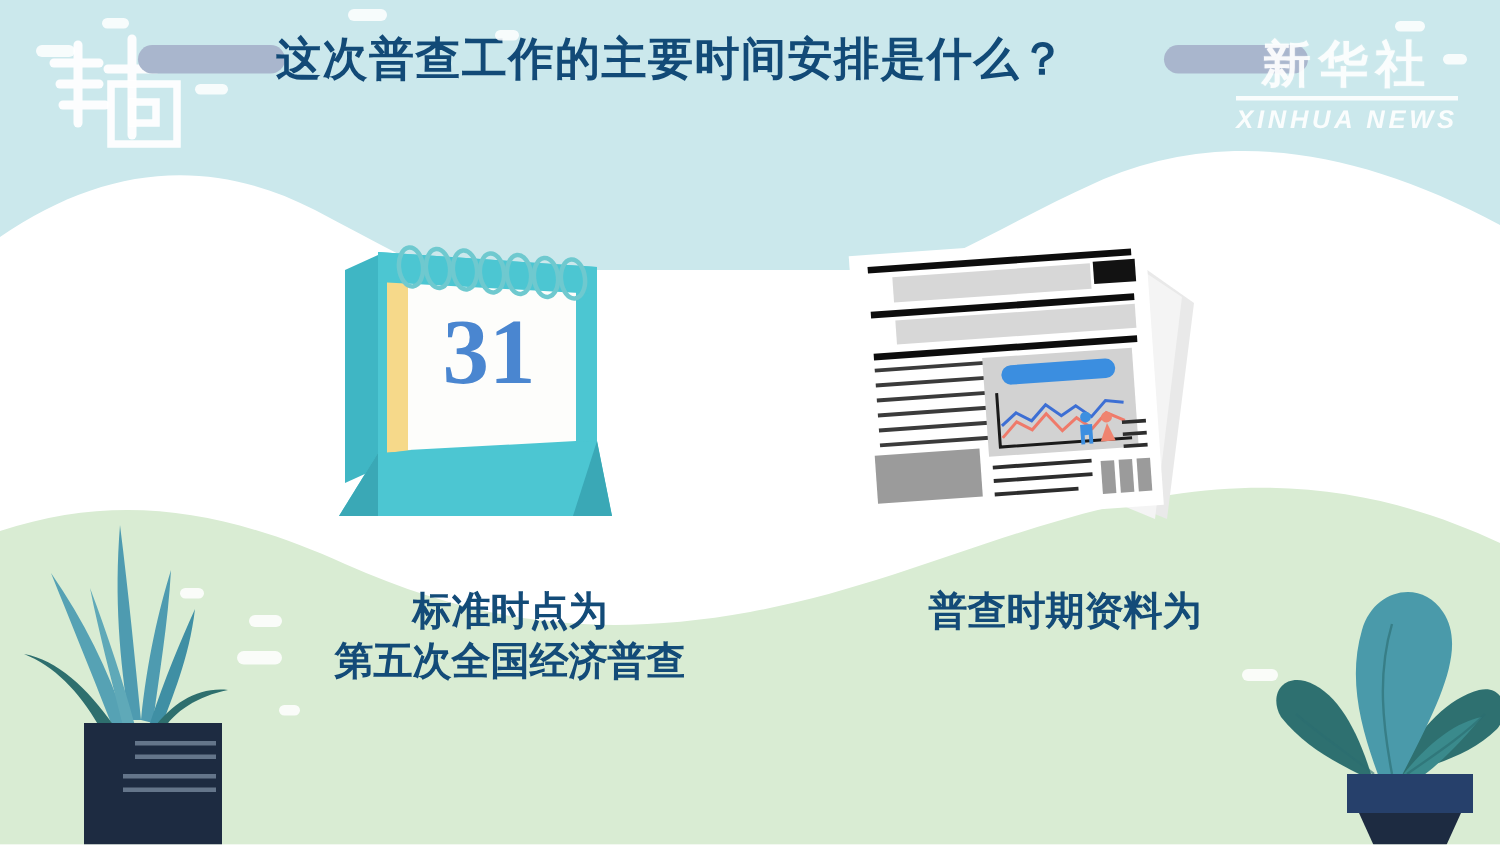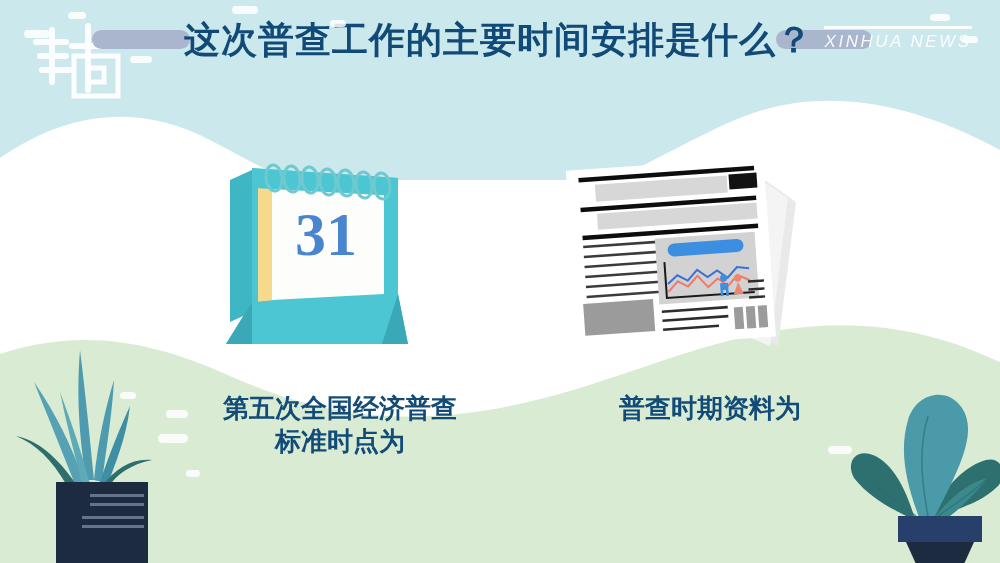--- a/index.html
+++ b/index.html
@@ -53,21 +53,21 @@
     background: #a9b6cd;
   }
   .pill-left  { left: 92px;  top: 30px; width: 98px; }
   .pill-right { left: 776px; top: 30px; width: 96px; }
 
   .headline {
     position: absolute;
     left: 184px; top: 18px;
     width: 600px;
     text-align: left;
-    font-size: 36px;
+    font-size: 30px;
     font-weight: bold;
     color: #124a77;
     letter-spacing: 1px;
     line-height: 44px;
     white-space: nowrap;
   }
 
   .xinhua {
     position: absolute;
     right: 22px; top: 24px;
@@ -85,21 +85,21 @@
     text-shadow: 0 0 1px rgba(255,255,255,.6);
   }
   .xinhua .rule {
     height: 3px;
     background: #ffffff;
     margin: 2px 6px 3px 6px;
     opacity: .95;
   }
   .xinhua .en {
     font-size: 17px;
-    font-weight: normal;
+    font-weight: bold;
     font-style: italic;
     letter-spacing: 2.5px;
     line-height: 20px;
     text-align: center;
   }
 
   
   .deco {
     position: absolute;
     background: #ffffff;
@@ -159,20 +159,21 @@
       <rect x="62" y="52" width="16" height="14"></rect>
     </g>
   </svg>
 
   <div class="title-pill pill-left"></div>
   <div class="title-pill pill-right"></div>
 
   <div class="headline">这次普查工作的主要时间安排是什么？</div>
 
   <div class="xinhua">
+    <div class="cn">新华社</div>
     <div class="rule"></div>
     <div class="en">XINHUA NEWS</div>
   </div>
 
   <div class="deco" style="left:24px;  top:30px;  width:26px; height:8px;"></div>
   <div class="deco" style="left:68px;  top:12px;  width:18px; height:7px;"></div>
   <div class="deco" style="left:130px; top:56px;  width:22px; height:7px;"></div>
   <div class="deco" style="left:232px; top:6px;   width:26px; height:8px;"></div>
   <div class="deco" style="left:330px; top:20px;  width:16px; height:7px;"></div>
   <div class="deco" style="left:930px; top:14px;  width:20px; height:7px;"></div>
@@ -309,21 +310,21 @@
       <path d="M92,148 C86,116 82,82 92,48"></path>
       <path d="M80,148 C62,134 44,122 28,108"></path>
       <path d="M102,148 C122,134 140,122 154,108"></path>
     </g>
 
     <rect x="62" y="148" width="84" height="26" fill="#26406b"></rect>
     <path d="M70,174 L138,174 L128,196 L80,196 Z" fill="#1d2b41"></path>
   </svg>
 
   <div class="caption caption-left">
+    <span class="line">标准时点为</span>
     <span class="line">第五次全国经济普查</span>
-    <span class="line">标准时点为</span>
   </div>
 
   <div class="caption caption-right">
     <span class="line">普查时期资料为</span>
   </div>
 
 </div>
 
 </body></html>

